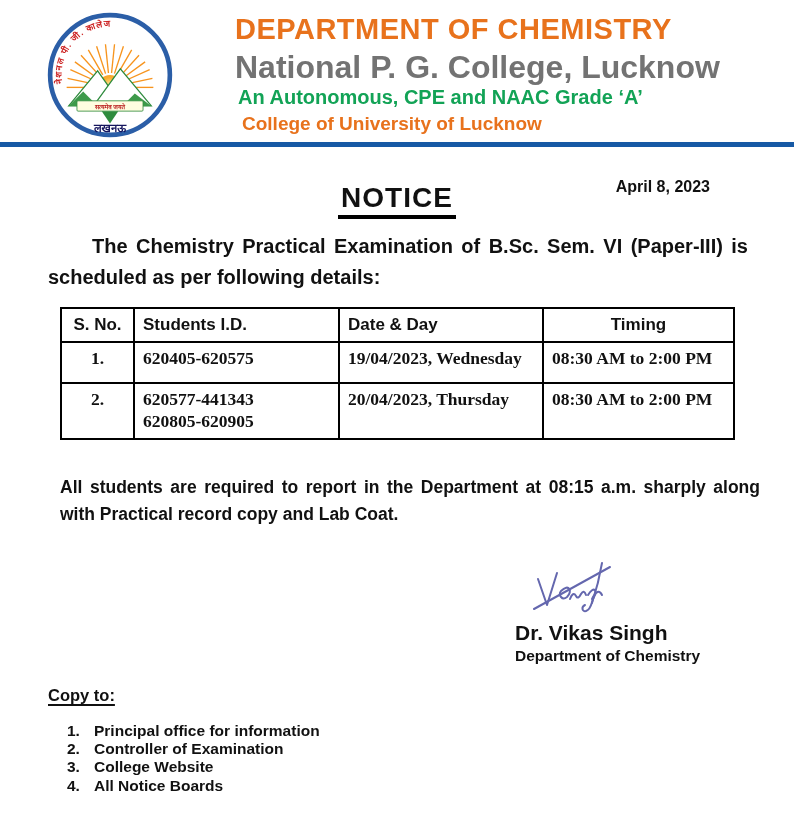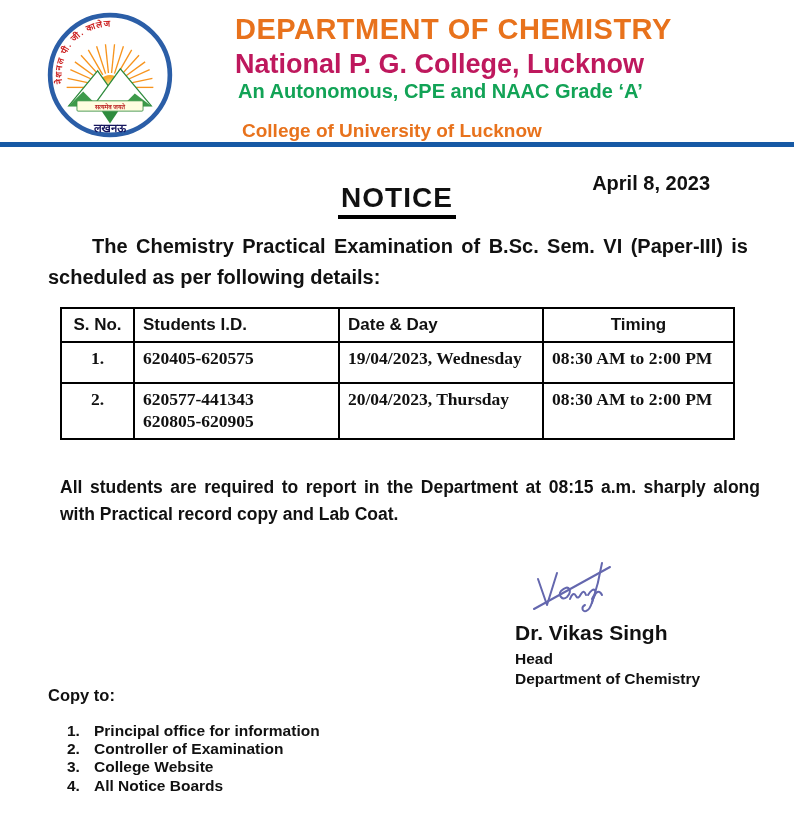--- a/index.html
+++ b/index.html
@@ -10,27 +10,27 @@
     background:#ffffff;
     font-family:"Liberation Sans", sans-serif;
     color:#111;
     overflow:hidden;
   }
 
   
   .logo { position:absolute; left:46px; top:11px; width:128px; height:128px; }
   .head-text { position:absolute; left:235px; top:13px; width:540px; }
   .dept   { font-size:29px; font-weight:bold; color:#E8721C; letter-spacing:.5px; line-height:1.15; }
-  .college{ font-size:27px; font-weight:bold; color:#be185d; line-height:1.15; margin-top:3px; }
+  .college{ font-size:32px; font-weight:bold; color:#737373; line-height:1.15; margin-top:3px; }
   .accred { font-size:20px; font-weight:bold; color:#12A356; padding-left:3px; }
-  .affil  { font-size:19px; font-weight:bold; color:#E8721C; margin-top:17px; padding-left:7px; }
+  .affil  { font-size:19px; font-weight:bold; color:#E8721C; margin-top:4px; padding-left:7px; }
   .divider{ position:absolute; left:0; top:142px; width:794px; height:5px; background:#1659A5; }
 
   
-  .date { position:absolute; top:172px; right:84px; font-size:20px; font-weight:bold; }
+  .date { position:absolute; top:178px; right:84px; font-size:16px; font-weight:bold; }
   .title-wrap { position:absolute; top:182px; left:0; width:100%; text-align:center; }
   .title-wrap span{
     display:inline-block; font-size:28px; font-weight:bold; letter-spacing:1px;
     border-bottom:4px solid #000; padding:0 3px 1px;
   }
   .intro {
     position:absolute; left:48px; top:231px; width:700px;
     font-size:20px; font-weight:bold; line-height:1.55;
     text-align:justify; text-indent:44px;
   }
@@ -64,21 +64,21 @@
   }
   .sig-img { position:absolute; left:523px; top:555px; width:110px; height:60px; }
   .sig-block { position:absolute; left:515px; top:620px; }
   .sig-name { font-size:21px; font-weight:bold; line-height:1.25; }
   .sig-role { font-size:15.5px; font-weight:bold; line-height:1.25; margin-top:3px; }
   .sig-dept { font-size:15.5px; font-weight:bold; line-height:1.25; }
 
   .copyto {
     position:absolute; left:48px; top:686px;
     font-size:16.5px; font-weight:bold;
-    text-decoration-thickness:2px; text-underline-offset:3px;
+    text-decoration:underline; text-decoration-thickness:2px; text-underline-offset:3px;
   }
   .copy-list { position:absolute; left:67px; top:722px; }
   .copy-item { display:flex; font-size:15.5px; font-weight:bold; line-height:18.2px; }
   .copy-item .num { width:27px; }
 </style>
 </head>
 <body>
 
 <div class="page">
 
@@ -186,21 +186,20 @@
       <path d="M42,44 q3,-8 6,-3 q2,4 5,-2 q3,-5 5,1"></path>
       <path d="M60,40 c6,-10 10,-4 6,2 c-3,5 -2,12 -8,14 c-4,1 -5,-4 -1,-6"></path>
       <path d="M74,8 c-2,12 -6,28 -10,40"></path>
       <path d="M64,44 q6,-12 10,-4"></path>
       <path d="M6,54 L82,12"></path>
     </g>
   </svg>
 
   <div class="sig-block">
     <div class="sig-name">Dr. Vikas Singh</div>
-    <div class="sig-role">Head</div>
     <div class="sig-dept">Department of Chemistry</div>
   </div>
 
   <div class="copyto">Copy to:</div>
   <div class="copy-list">
     <div class="copy-item">
       <span class="num">1.</span>
       <span>Principal office for information</span>
     </div>
     <div class="copy-item">

